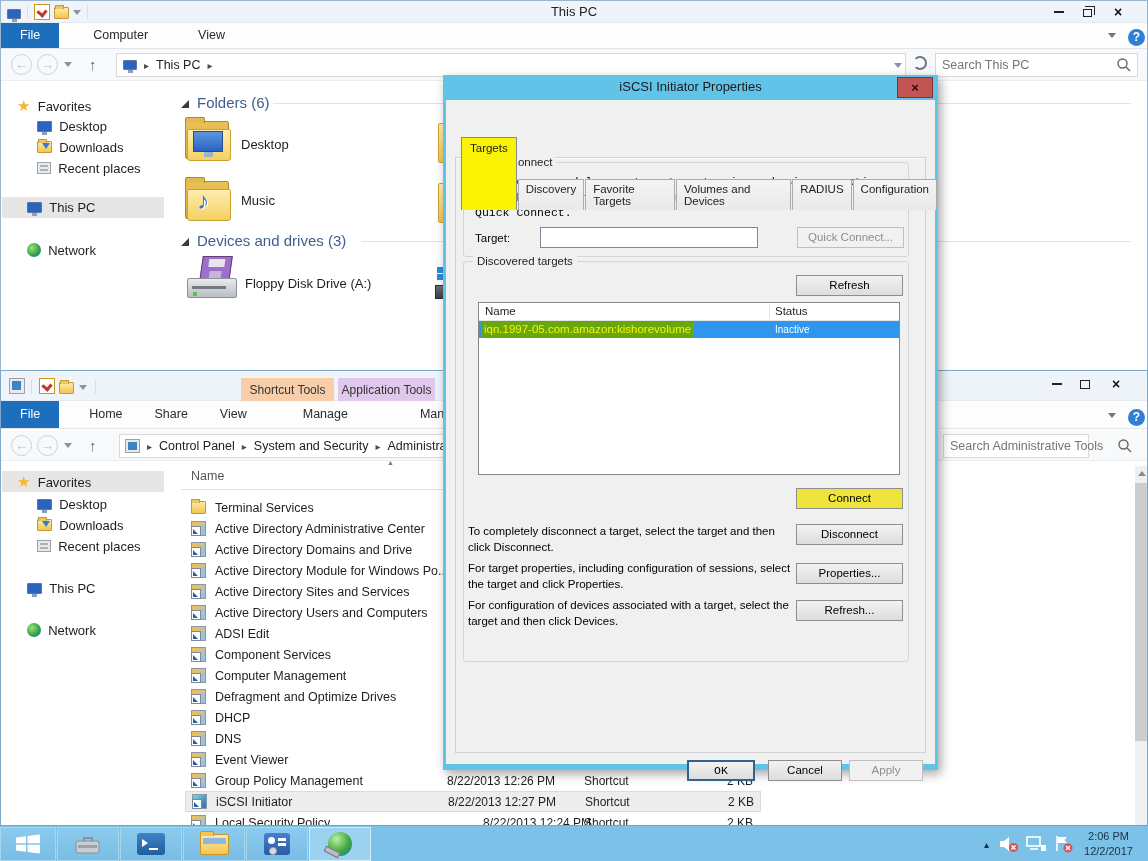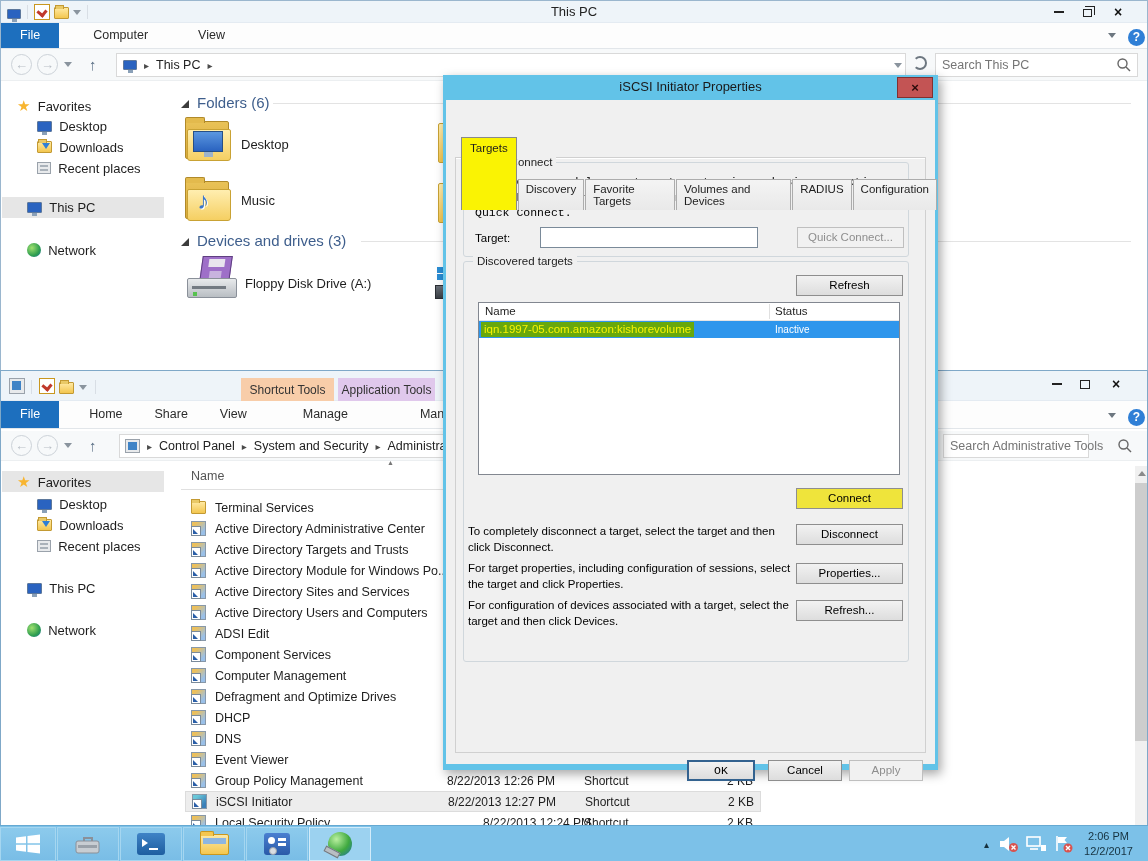--- a/index.html
+++ b/index.html
@@ -306,21 +306,21 @@
   <div class="lrow" style="top:126px;">
       <span class="fo"></span>
       <span>Terminal Services</span>
     </div>
   <div class="lrow" style="top:147px;">
       <span class="sc"></span>
       <span>Active Directory Administrative Center</span>
     </div>
   <div class="lrow" style="top:168px;">
       <span class="sc"></span>
-      <span>Active Directory Targets and Trusts</span>
+      <span>Active Directory Domains and Drive</span>
     </div>
   <div class="lrow" style="top:189px;">
       <span class="sc"></span>
       <span>Active Directory Module for Windows Po...</span>
     </div>
   <div class="lrow" style="top:210px;">
       <span class="sc"></span>
       <span>Active Directory Sites and Services</span>
     </div>
   <div class="lrow" style="top:231px;">

